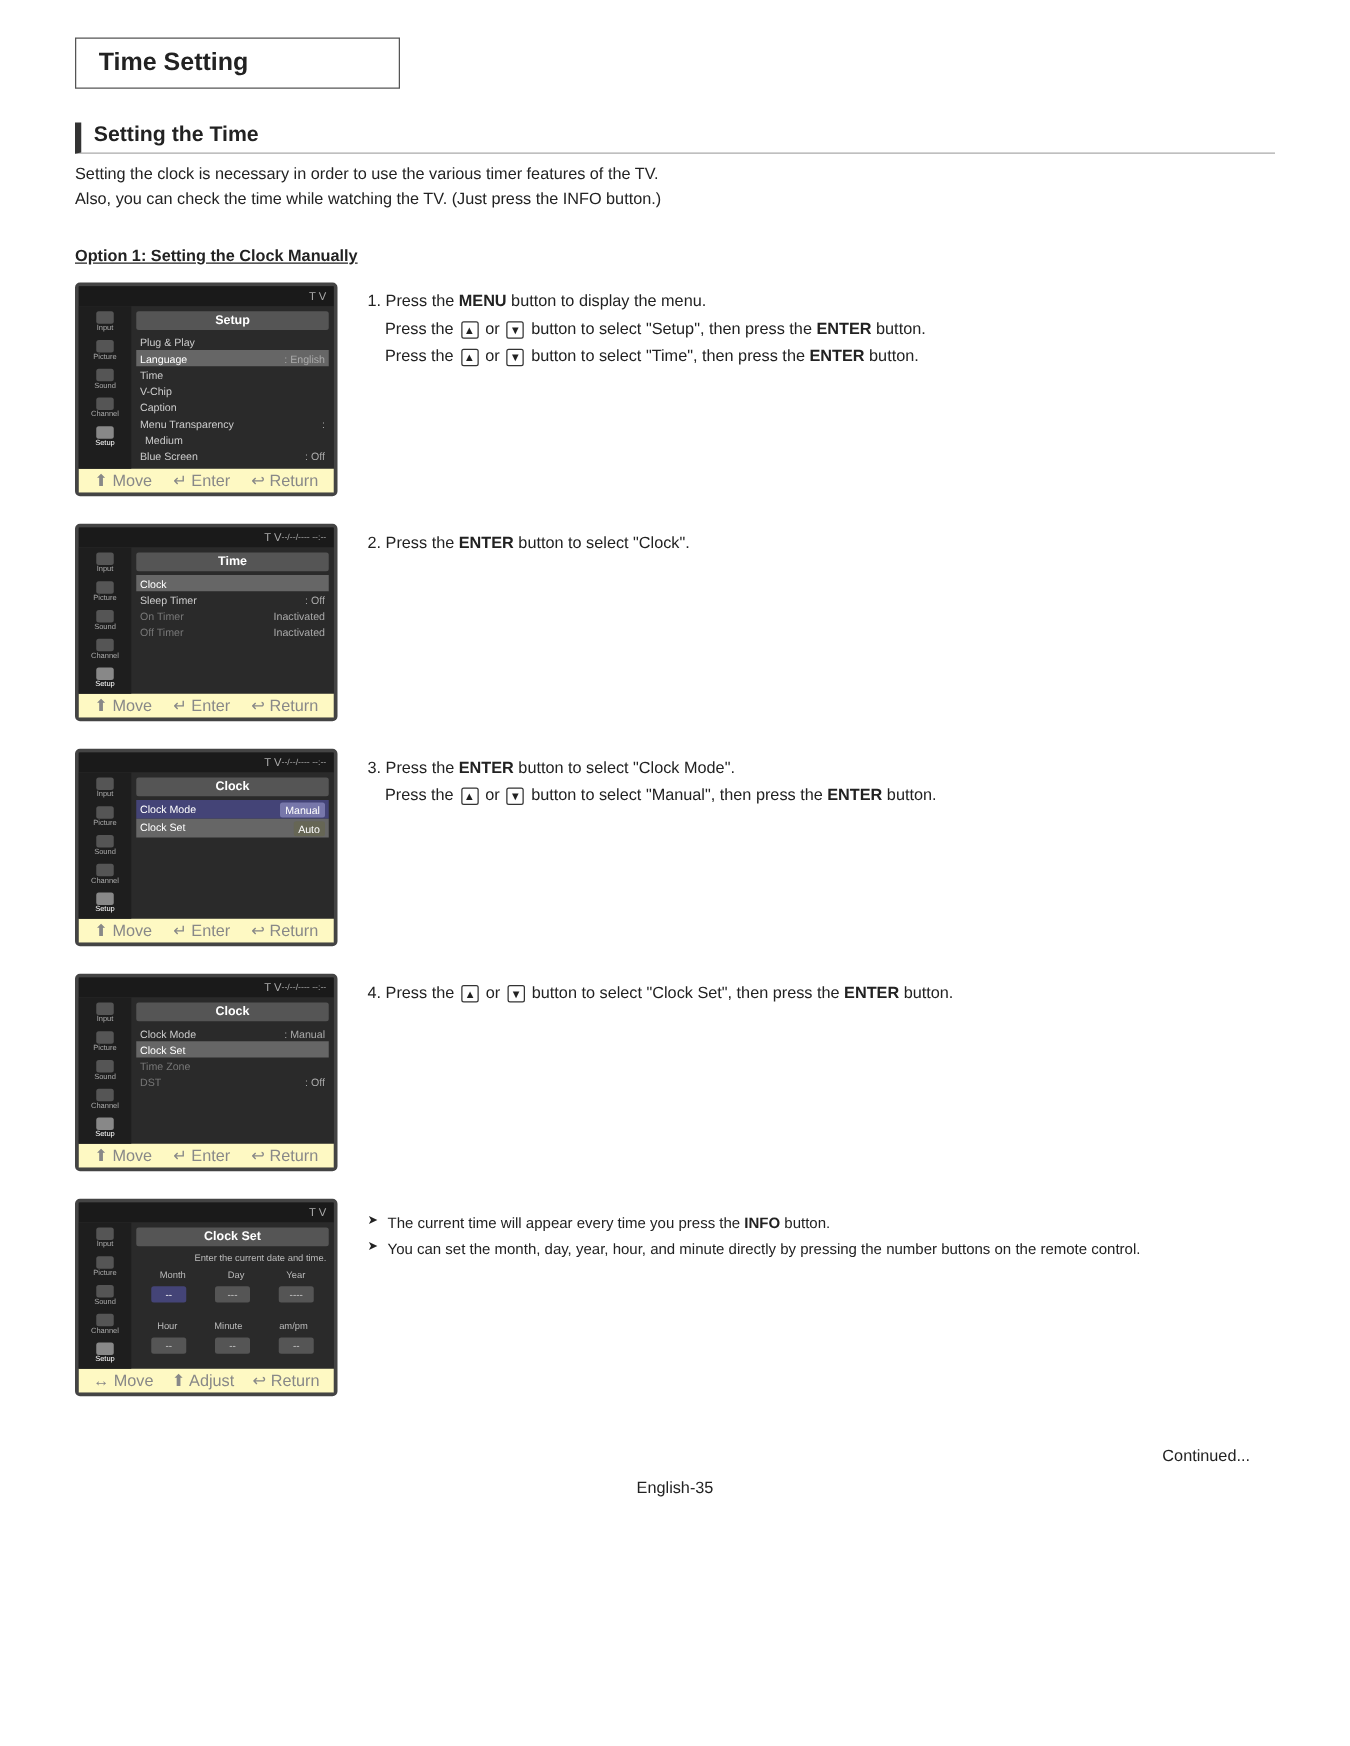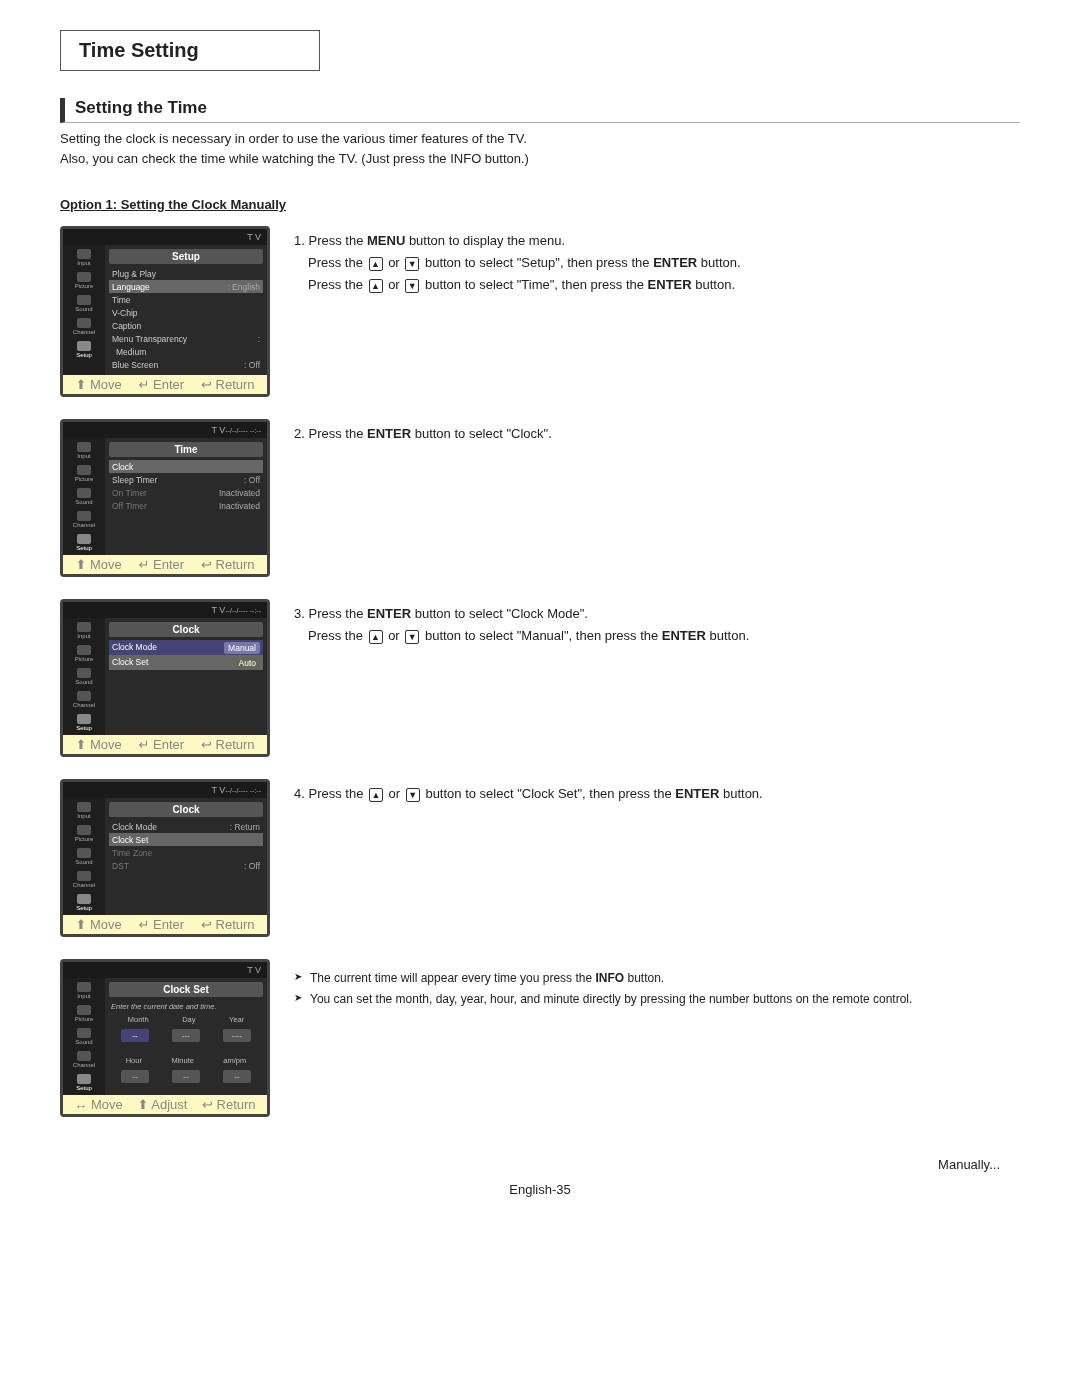--- a/index.html
+++ b/index.html
@@ -485,21 +485,21 @@
         </div>
         <div class="tv-sidebar-item active">
           <div class="tv-sidebar-icon active"></div>
           <span style="font-size:6px;color:#fff">Setup</span>
         </div>
       </div>
       <div class="tv-main">
         <div class="tv-menu-title">Clock</div>
         <div class="tv-menu-item">
             <span>Clock Mode</span>
-            <span class="val">: Return</span>
+            <span class="val">: Manual</span>
           </div>
         <div class="tv-menu-item selected">
             <span>Clock Set</span>
           </div>
         <div class="tv-menu-item" style="color:#777">
             <span>Time Zone</span>
           </div>
         <div class="tv-menu-item" style="color:#777">
             <span>DST</span>
             <span class="val">: Off</span>
@@ -544,21 +544,21 @@
           <div class="tv-sidebar-icon"></div>
           <span style="font-size:6px">Channel</span>
         </div>
         <div class="tv-sidebar-item active">
           <div class="tv-sidebar-icon active"></div>
           <span style="font-size:6px;color:#fff">Setup</span>
         </div>
       </div>
       <div class="tv-main">
         <div class="tv-menu-title">Clock Set</div>
-        <div style="font-size:7.5px;color:#bbb;padding:2px 2px;text-align:left;font-style:italic;">Enter the current date and time.</div>
+        <div style="font-size:7.5px;color:#bbb;padding:2px 2px;text-align:right;">Enter the current date and time.</div>
         <div class="clock-set-grid">
           <div class="clock-row-label">
             <span>Month</span>
             <span>Day</span>
             <span>Year</span>
           </div>
           <div class="clock-row-value">
             <div class="clock-cell selected">--</div>
             <div class="clock-cell">---</div>
             <div class="clock-cell">----</div>
@@ -585,17 +585,17 @@
   </div>
 
   <div class="step-instructions">
     <ul class="bullet-list">
       <li>The current time will appear every time you press the <span class="bold">INFO</span> button.</li>
       <li>You can set the month, day, year, hour, and minute directly by pressing the number buttons on the remote control.</li>
     </ul>
   </div>
 </div>
 
-<div class="continued">Manually...</div>
+<div class="continued">Continued...</div>
 <div class="page-number">English-35</div>
 
 
 
 
 </body></html>

